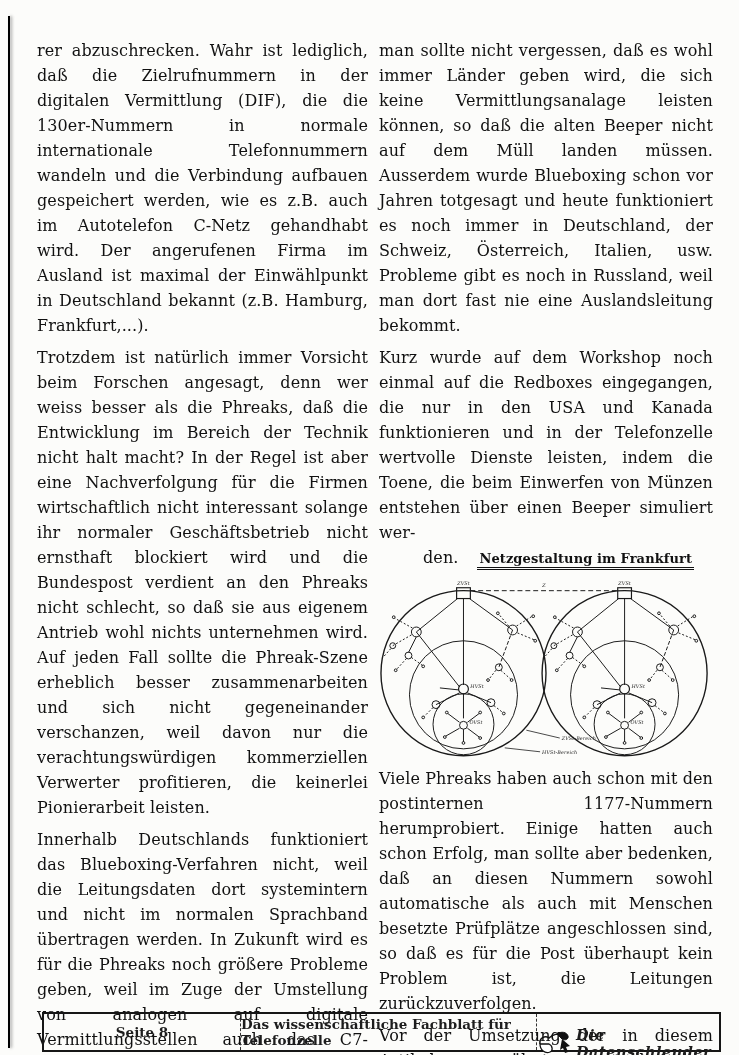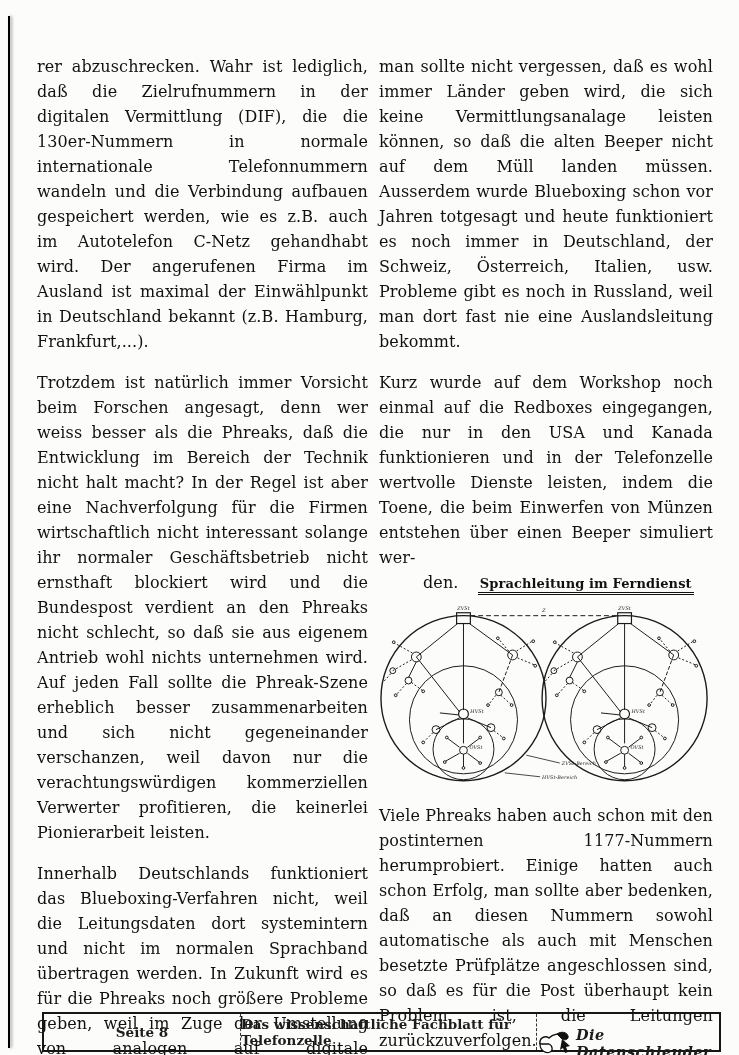--- a/index.html
+++ b/index.html
@@ -7,21 +7,21 @@
     width:739px;height:1055px;position:relative;overflow:hidden;
     background:#fcfcfa;color:#111;
     font-family:"DejaVu Serif","Liberation Serif",serif;
   }
   .binding{position:absolute;left:8px;top:16px;width:2px;height:1032px;
     background:#000;box-shadow:2px 0 3px rgba(60,60,60,.45);}
   .col{position:absolute;top:38px;font-size:16px;line-height:25px;
     text-align:justify;letter-spacing:.1px;}
   .col-left{left:37px;width:331px;}
   .col-right{left:379px;width:334px;}
-  .col p{margin:16px 0 7px 0;}
+  .col p{margin:0 0 7px 0;}
   .caption-row{display:flex;align-items:baseline;margin:0 0 2px 0;}
   .caption-row .tail{flex:0 0 auto;margin-left:44px;}
   .fig-caption{flex:1;text-align:center;font-weight:bold;font-size:13px;}
   .fig-caption span{border-bottom:3px double #111;padding:0 2px 1px 2px;}
   figure{margin:0 0 4px 0;}
   .netfig{width:100%;display:block;}
   .netfig circle,.netfig rect,.netfig line,.netfig path{stroke:#1a1a1a;fill:none;}
   .netfig text{font-size:5px;font-style:italic;fill:#1a1a1a;stroke:none;
     font-family:"DejaVu Serif",serif;}
   .p7-wrap{position:relative;}
@@ -44,21 +44,21 @@
   <p>rer abzuschrecken. Wahr ist lediglich, daß die Zielrufnummern in der digitalen Vermittlung (DIF), die die 130er-Nummern in normale internationale Telefonnummern wandeln und die Verbindung aufbauen gespeichert werden, wie es z.B. auch im Autotelefon C-Netz gehandhabt wird. Der angerufenen Firma im Ausland ist maximal der Einwählpunkt in Deutschland bekannt (z.B. Hamburg, Frankfurt,...).</p>
   <p>Trotzdem ist natürlich immer Vorsicht beim Forschen angesagt, denn wer weiss besser als die Phreaks, daß die Entwicklung im Bereich der Technik nicht halt macht? In der Regel ist aber eine Nachverfolgung für die Firmen wirtschaftlich nicht interessant solange ihr normaler Geschäftsbetrieb nicht ernsthaft blockiert wird und die Bundespost verdient an den Phreaks nicht schlecht, so daß sie aus eigenem Antrieb wohl nichts unternehmen wird. Auf jeden Fall sollte die Phreak-Szene erheblich besser zusammenarbeiten und sich nicht gegeneinander verschanzen, weil davon nur die verachtungswürdigen kommerziellen Verwerter profitieren, die keinerlei Pionierarbeit leisten.</p>
   <p>Innerhalb Deutschlands funktioniert das Blueboxing-Verfahren nicht, weil die Leitungsdaten dort systemintern und nicht im normalen Sprachband übertragen werden. In Zukunft wird es für die Phreaks noch größere Probleme geben, weil im Zuge der Umstellung von analogen auf digitale Vermittlungsstellen auch das C7-Verfahren zur Weitergabe von Leitungsdaten eingeführt wird, bei dem Daten- und Sprachleitung getrennt sind. Dadurch wird Phreaking zwar schwieriger, aber auch interessanter und</p>
 </div>
 
 <div class="col col-right">
   <p>man sollte nicht vergessen, daß es wohl immer Länder geben wird, die sich keine Vermittlungsanalage leisten können, so daß die alten Beeper nicht auf dem Müll landen müssen. Ausserdem wurde Blueboxing schon vor Jahren totgesagt und heute funktioniert es noch immer in Deutschland, der Schweiz, Österreich, Italien, usw. Probleme gibt es noch in Russland, weil man dort fast nie eine Auslandsleitung bekommt.</p>
   <p style="margin-bottom:0">Kurz wurde auf dem Workshop noch einmal auf die Redboxes eingegangen, die nur in den USA und Kanada funktionieren und in der Telefonzelle wertvolle Dienste leisten, indem die Toene, die beim Einwerfen von Münzen entstehen über einen Beeper simuliert wer-</p>
   <div class="caption-row">
     <span class="tail">den.</span>
-    <span class="fig-caption"><span>Sprachleitung im Ferndienst</span></span>
+    <span class="fig-caption"><span>Netzgestaltung im Frankfurt</span></span>
   </div>
 
   <figure>
     <svg class="netfig" viewBox="0 0 340 192">
       <defs>
         <g id="half" stroke-width="1">
 
           <circle cx="86" cy="102" r="84" stroke-width="1.4"></circle>
           <circle cx="86" cy="124" r="55"></circle>
           <circle cx="86" cy="154" r="31"></circle>

